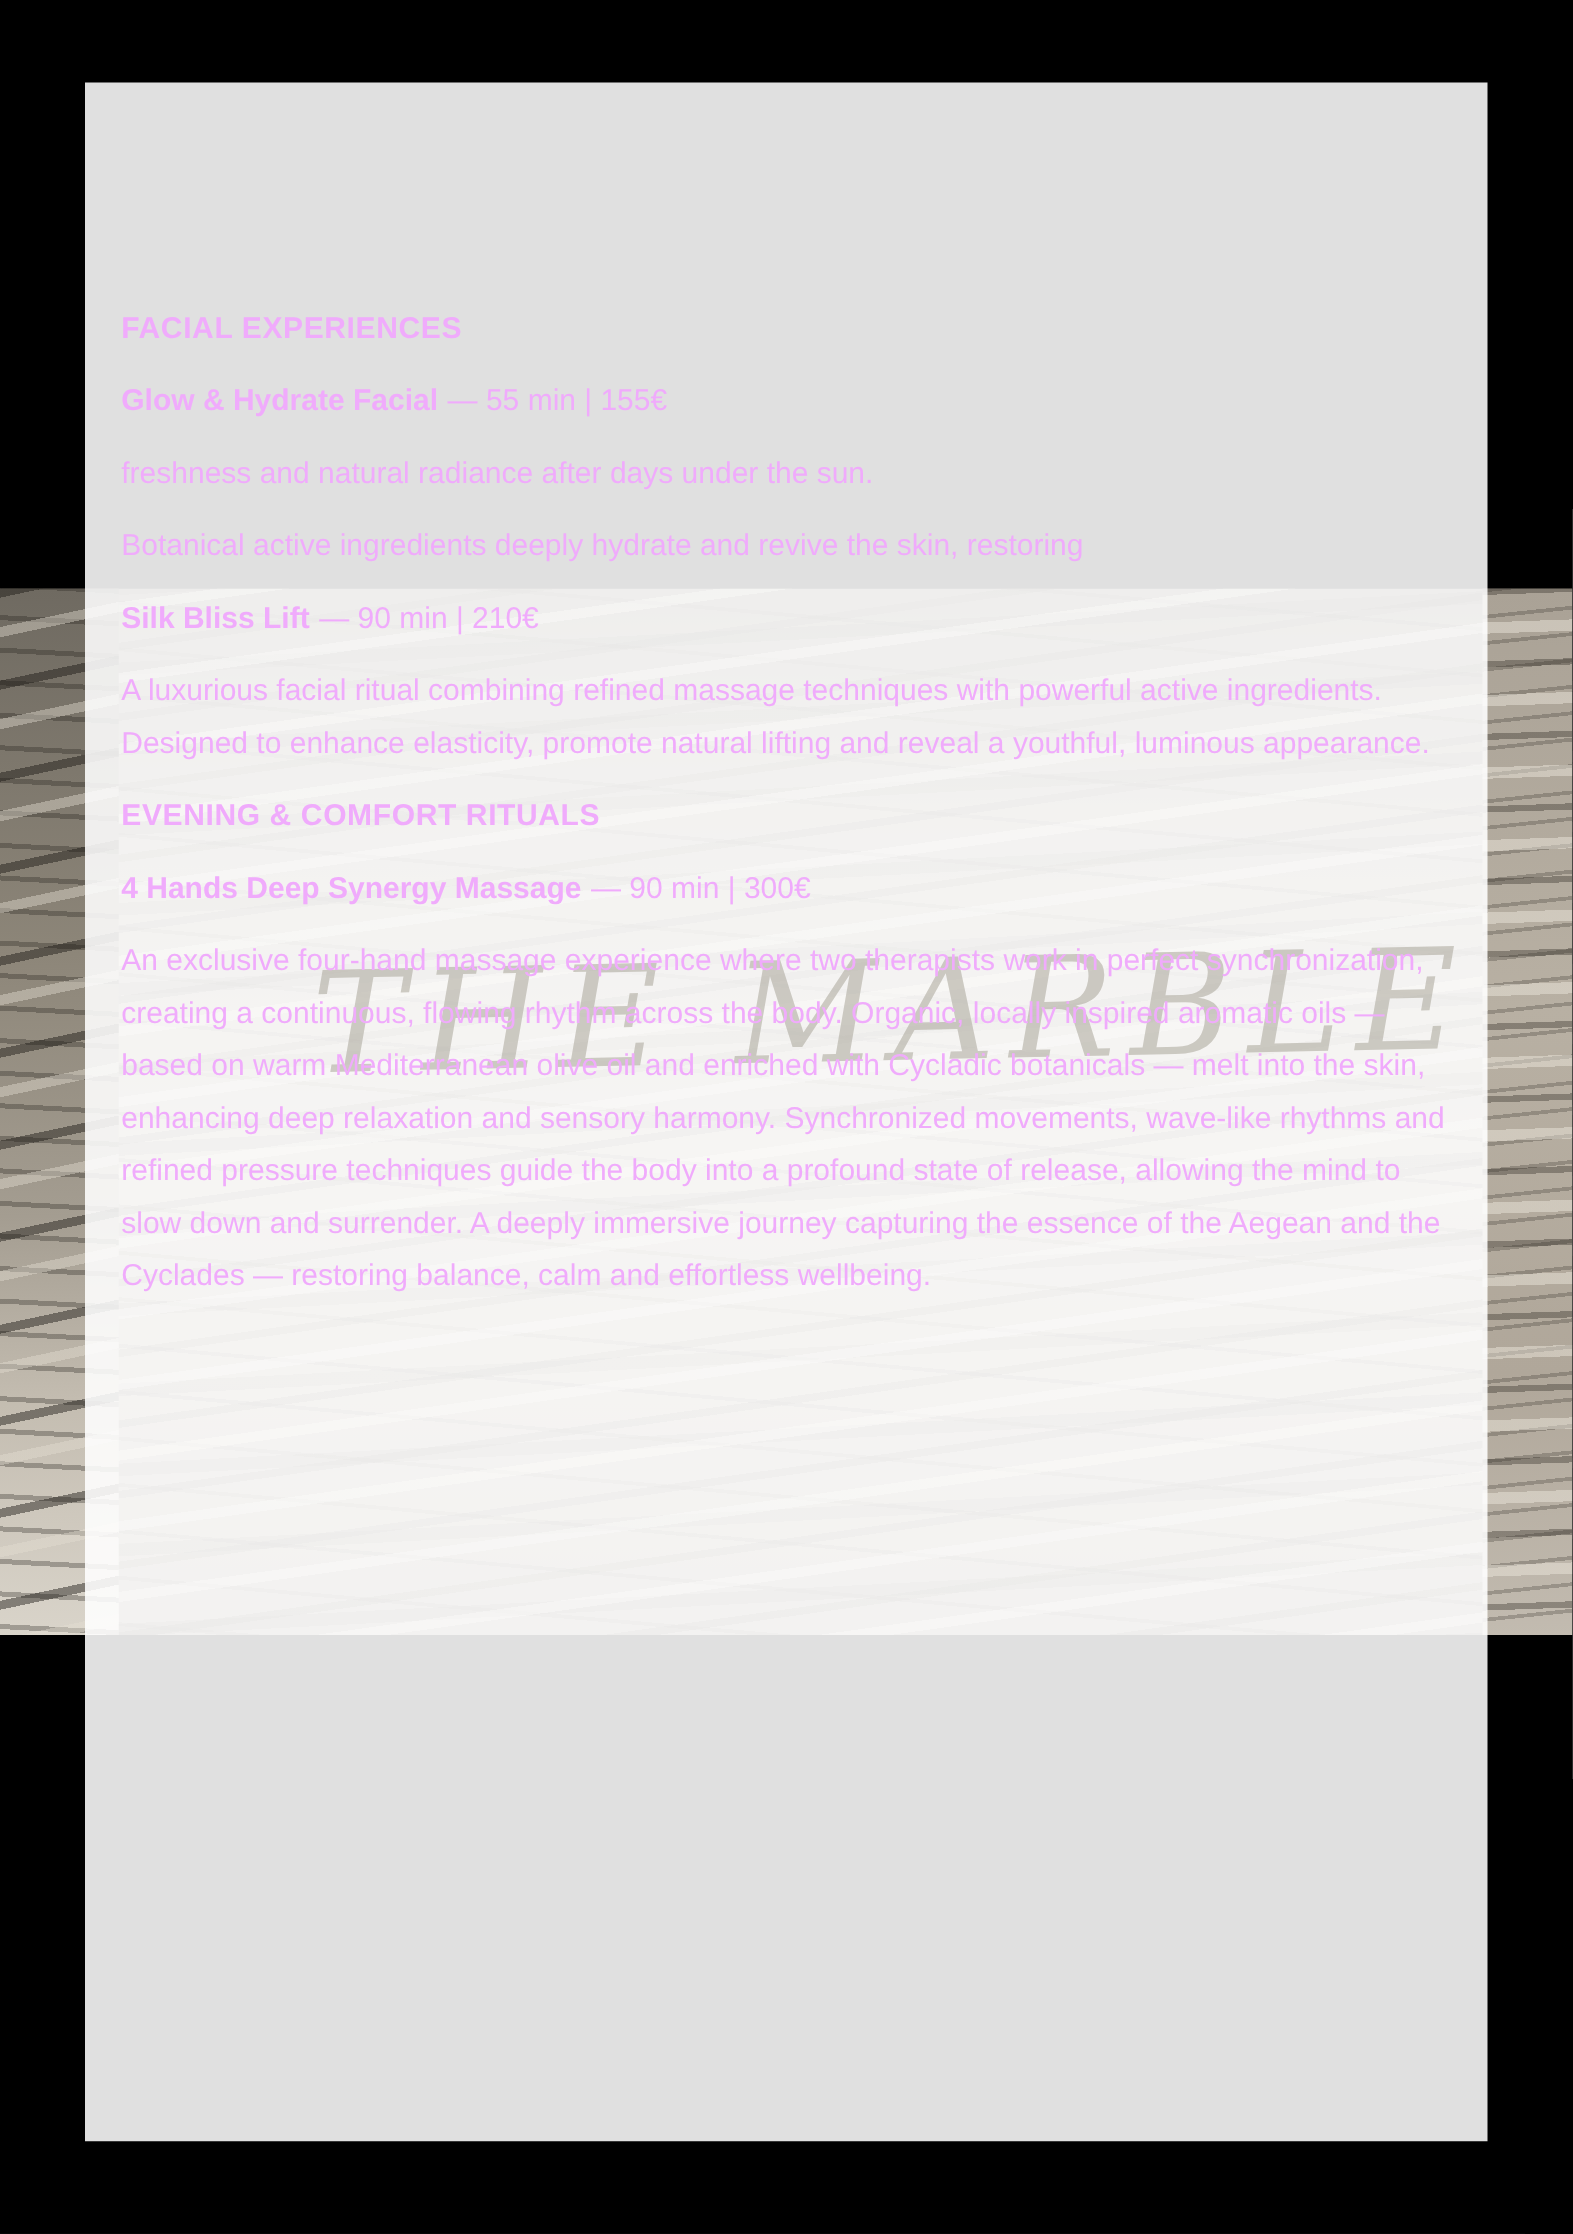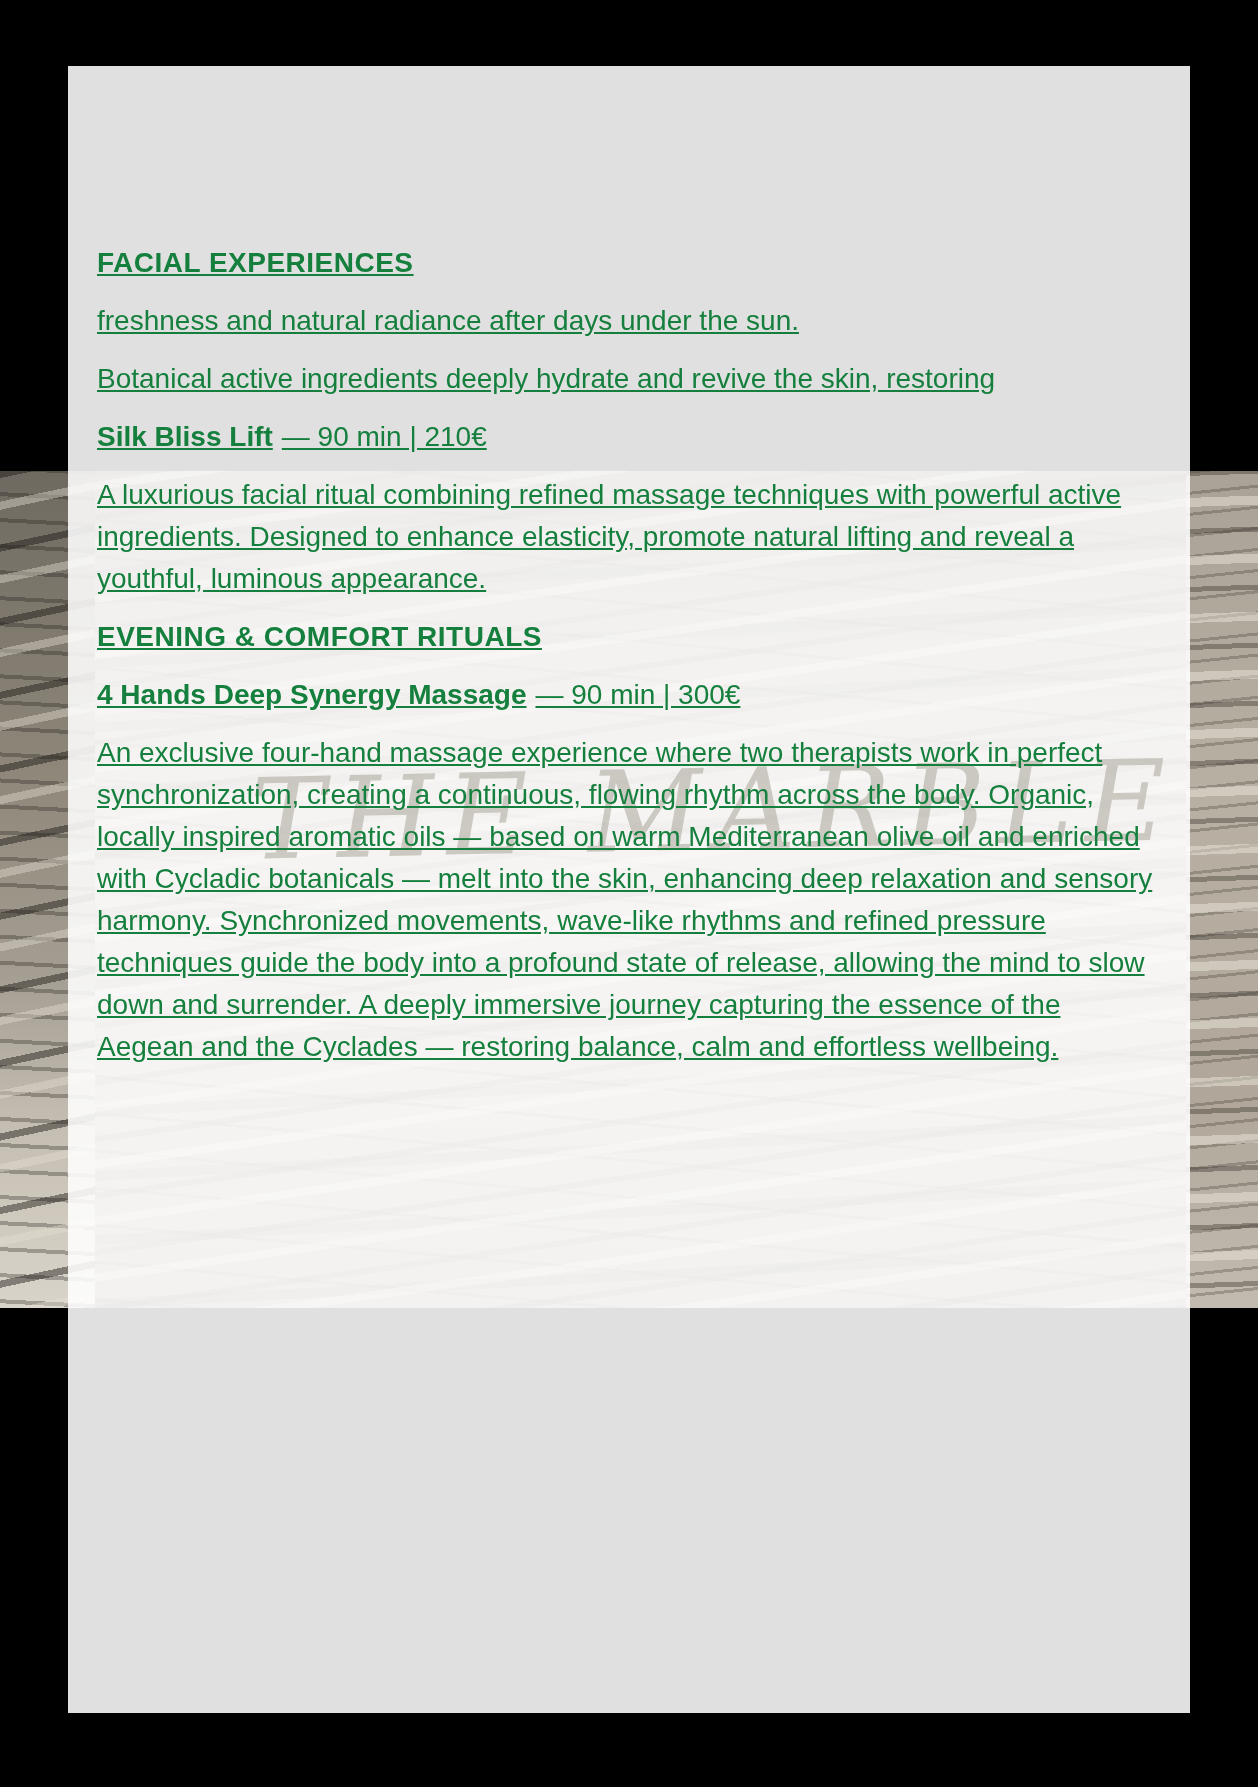--- a/index.html
+++ b/index.html
@@ -47,23 +47,22 @@
     font-size:112px;line-height:1;
     letter-spacing:12px;
     white-space:nowrap;
     color:#aaa69a;opacity:.55;
     transform:rotate(-1.2deg);
     pointer-events:none;
   }
   .content{position:relative;}
   .content > div{
     margin:0 0 16px 0;
-    font-size:28px;line-height:42px;
-    color:#15803d;
-    text-decoration:underline;
+    font-size:24px;line-height:42px;
+    color:#f0abfc;
   }
   .sec-heading{font-weight:bold;letter-spacing:.5px;}
   .svc-name{font-weight:bold;}
   .svc-details{margin-left:.32em;}
 </style>
 </head>
 <body>
 
 <div class="page">
 
@@ -73,20 +72,21 @@
   </div>
 
   <div class="panel">
 
     <div class="watermark">THE MARBLE</div>
 
     <div class="content">
 
       <div class="sec-heading">FACIAL EXPERIENCES</div>
 
+      <div><span class="svc-name">Glow &amp; Hydrate Facial</span><span class="svc-details">— 55 min | 155€</span></div>
 
       <div>freshness and natural radiance after days under the sun.</div>
       <div>Botanical active ingredients deeply hydrate and revive the skin, restoring</div>
 
       <div><span class="svc-name">Silk Bliss Lift</span><span class="svc-details">— 90 min | 210€</span></div>
 
       <div>A luxurious facial ritual combining refined massage techniques with powerful active ingredients. Designed to enhance elasticity, promote natural lifting and reveal a youthful, luminous appearance.</div>
 
       <div class="sec-heading">EVENING &amp; COMFORT RITUALS</div>
 

